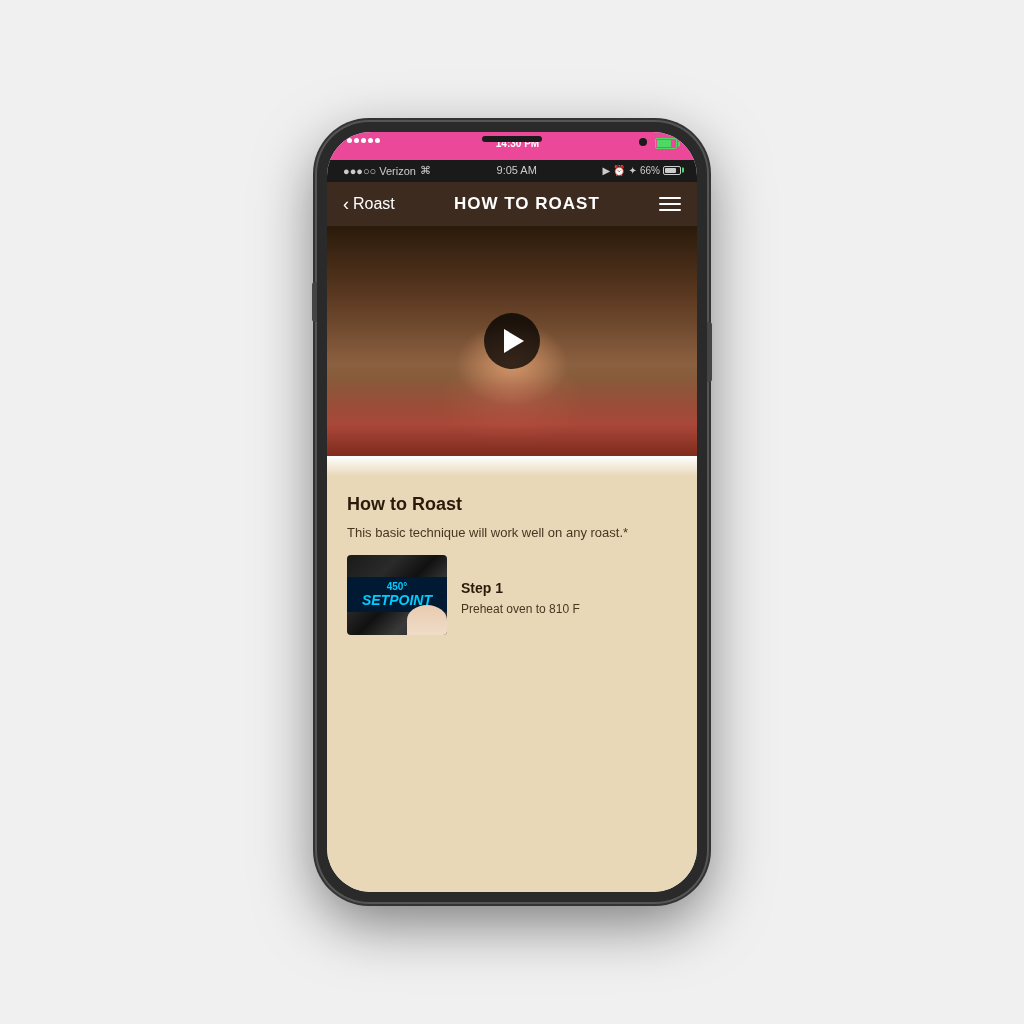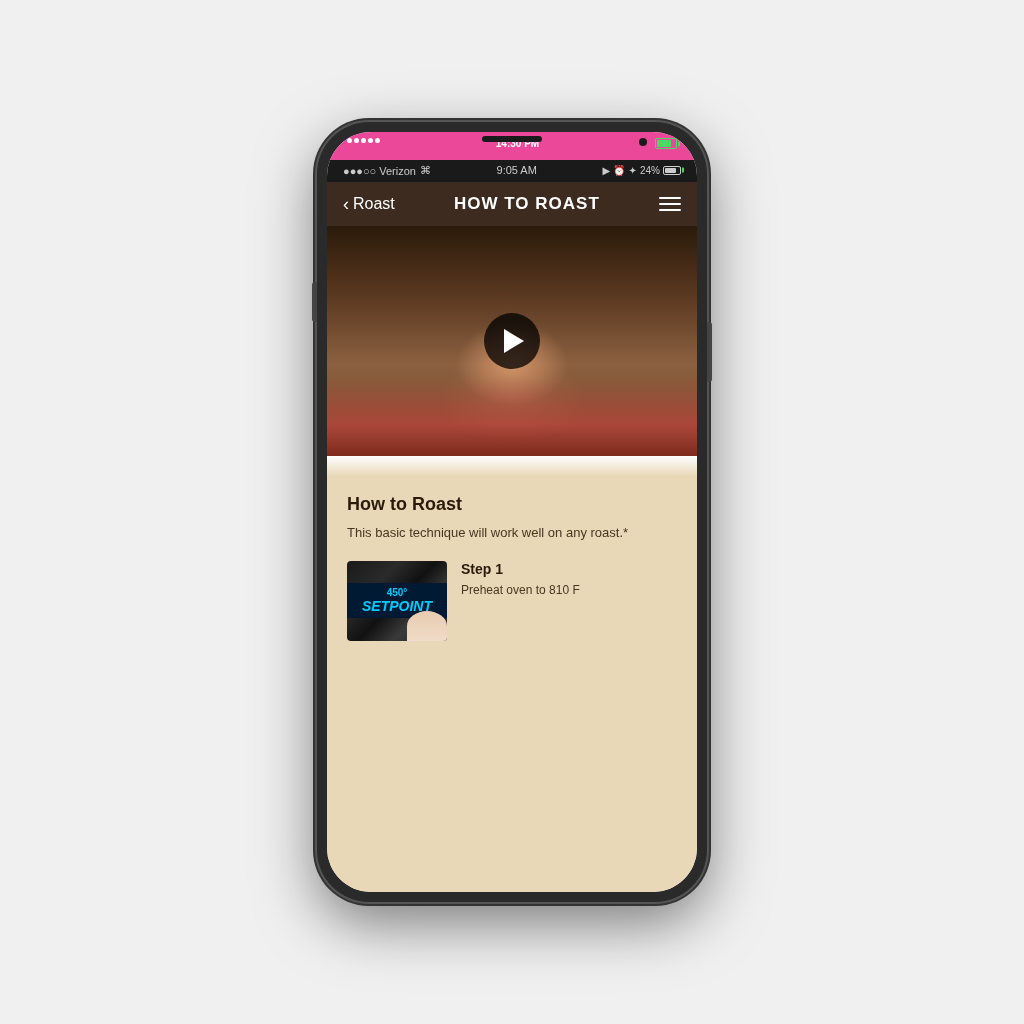--- a/index.html
+++ b/index.html
@@ -314,21 +314,21 @@
     .content-title {
       font-size: 18px;
       font-weight: 700;
       color: #2a1a0a;
       margin-bottom: 8px;
     }
 
     .content-subtitle {
       font-size: 13px;
       color: #4a3520;
-      margin-bottom: 18px;
+      margin-bottom: 12px;
       line-height: 1.5;
     }
 
     .step-item {
       display: flex;
       gap: 14px;
       margin-bottom: 20px;
       align-items: flex-start;
     }
 
@@ -378,20 +378,21 @@
       top: 10px;
       left: 10px;
       right: 10px;
       bottom: 10px;
       background: radial-gradient(ellipse at 40% 40%, #d44030 0%, #8b1a10 70%);
       border-radius: 8px;
     }
 
     .step-text {
       flex: 1;
+      margin-top: 25px;
     }
 
     .step-label {
       font-size: 14px;
       font-weight: 700;
       color: #2a1a0a;
       margin-bottom: 4px;
     }
 
     .step-description {
@@ -429,21 +430,21 @@
       <div class="status-bar">
         <div class="carrier-info">
           <span>●●●○○ Verizon</span>
           <span class="wifi-icon">⌘</span>
         </div>
         <span class="time-main">9:05 AM</span>
         <div class="right-status">
           <span>▶</span>
           <span>⏰</span>
           <span>✦</span>
-          <span>24%</span>
+          <span>66%</span>
           <div class="battery-icon" style="border-color:#ccc; width:18px; height:9px;">
             <div class="battery-fill" style="background:#ccc;"></div>
           </div>
         </div>
       </div>
 
       <div class="nav-bar">
         <div class="back-button">
           <span class="back-chevron">‹</span>
           <span>Roast</span>

